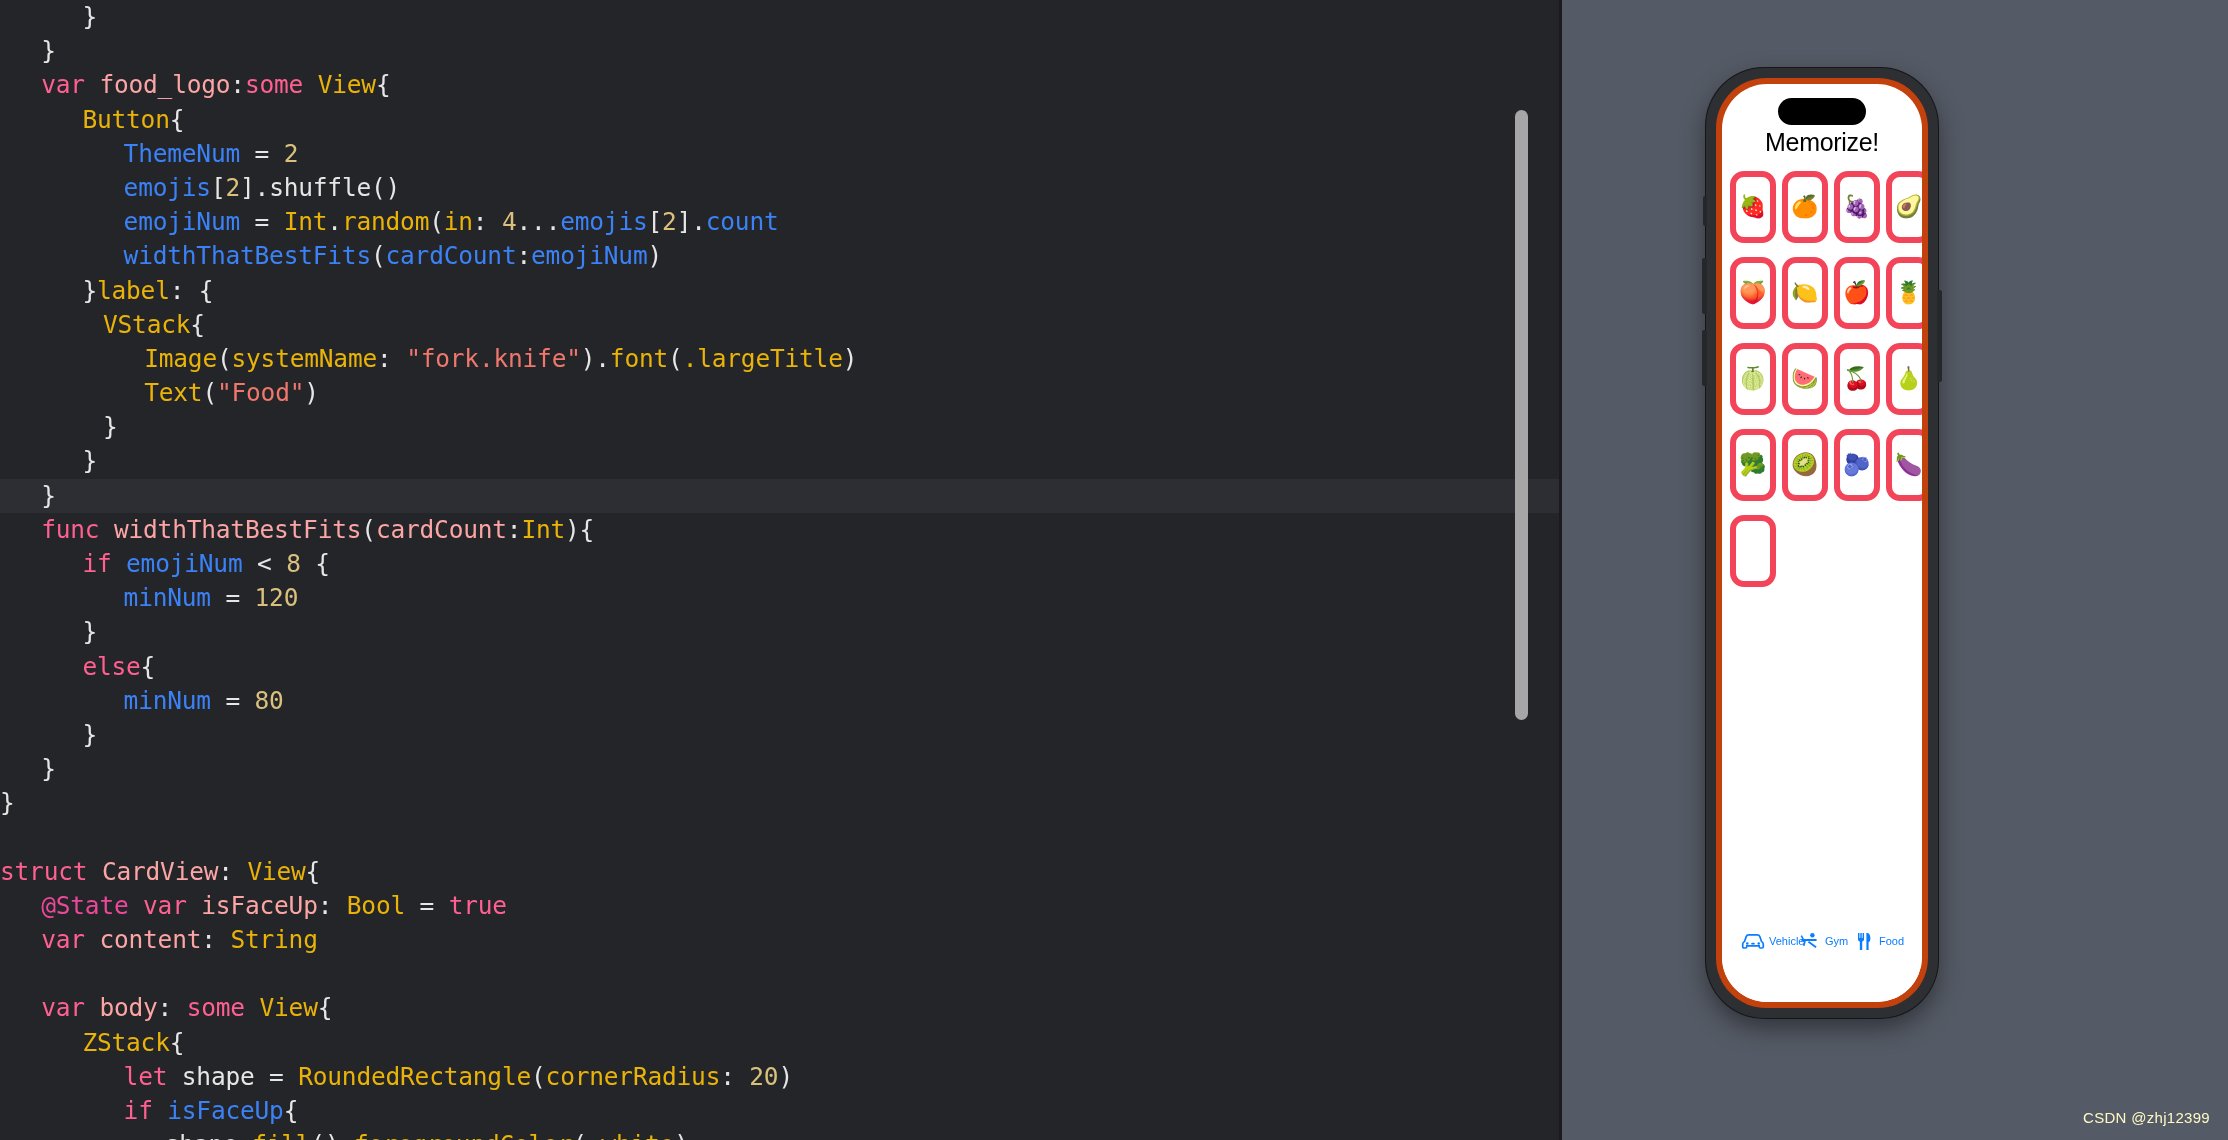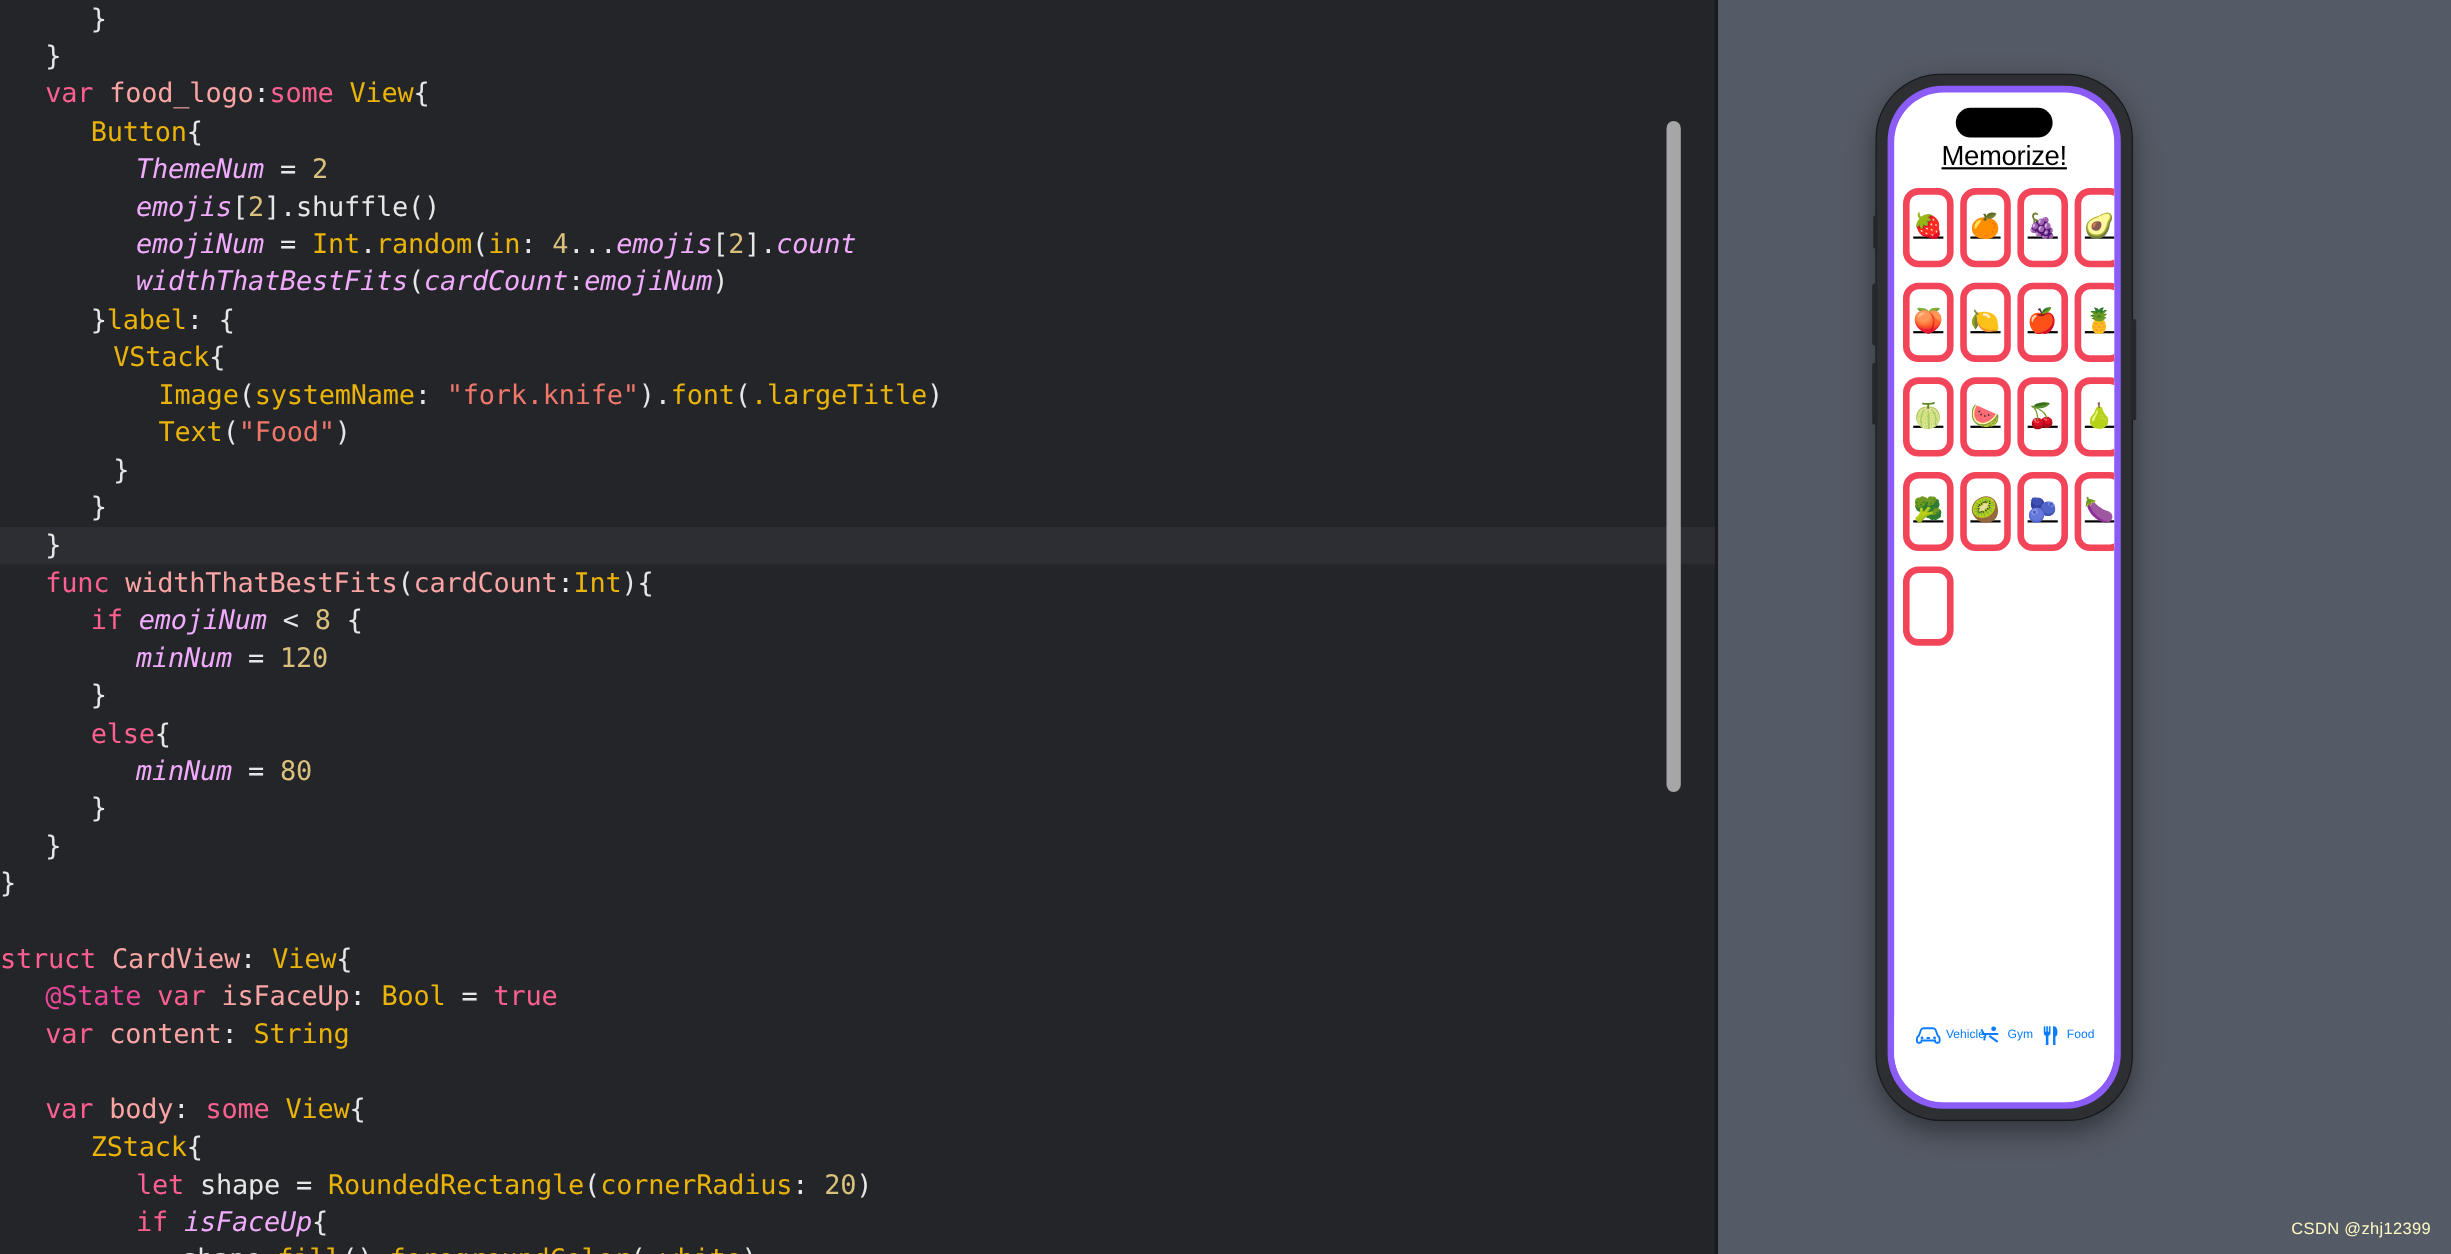--- a/index.html
+++ b/index.html
@@ -38,21 +38,21 @@
     height: 34.2px;
     padding-left: 0px;
     color: #e6e6e6;
     position: relative;
   }
   .code-line.hl { background: #2c2e33; }
 
   
   .t-kw   { color: #ff6090; }        
   .t-type { color: #fca5a5; }        
-  .t-fn   { color: #f0abfc; font-style: italic; }        
+  .t-fn   { color: #3b82f6; }        
   .t-prop { color: #eab308; }        
   .t-num  { color: #d9c07c; }        
   .t-str  { color: #f0776b; }        
   .t-attr { color: #ec4899; margin-top: 47px; }        
   .t-punct{ color: #e6e6e6; }
 
   
   #editor-scrollbar-track {
     position: absolute;
     right: 16px; top: 0;
@@ -89,24 +89,23 @@
     top: 68px;
     width: 232px;
     height: 950px;
     background: #2d2f33;
     border-radius: 58px;
     box-shadow: 0 0 0 1px #15161a, 0 10px 26px rgba(0,0,0,0.45);
     padding: 10px;
   }
   #phone-inner-bezel {
     width: 100%; height: 100%;
-    background: #8b5cf6;
+    background: #c2410c;
     border-radius: 50px;
     padding: 6px;
-    text-decoration: underline;
   }
   #phone-screen {
     position: relative;
     width: 100%; height: 100%;
     background: #ffffff;
     border-radius: 45px;
     overflow: hidden;
   }
 
   

